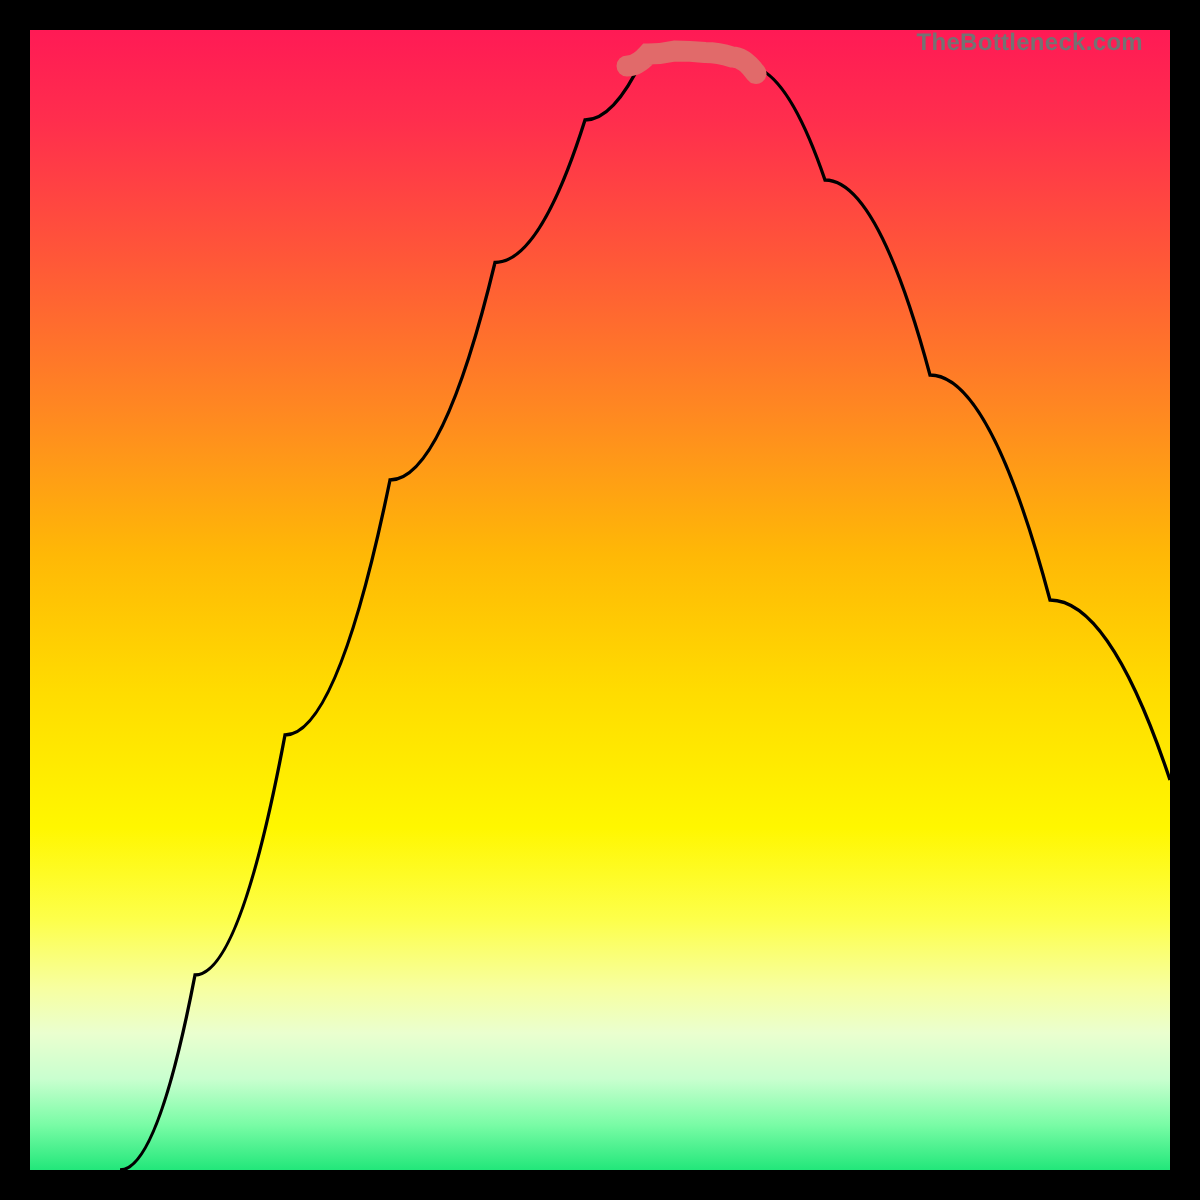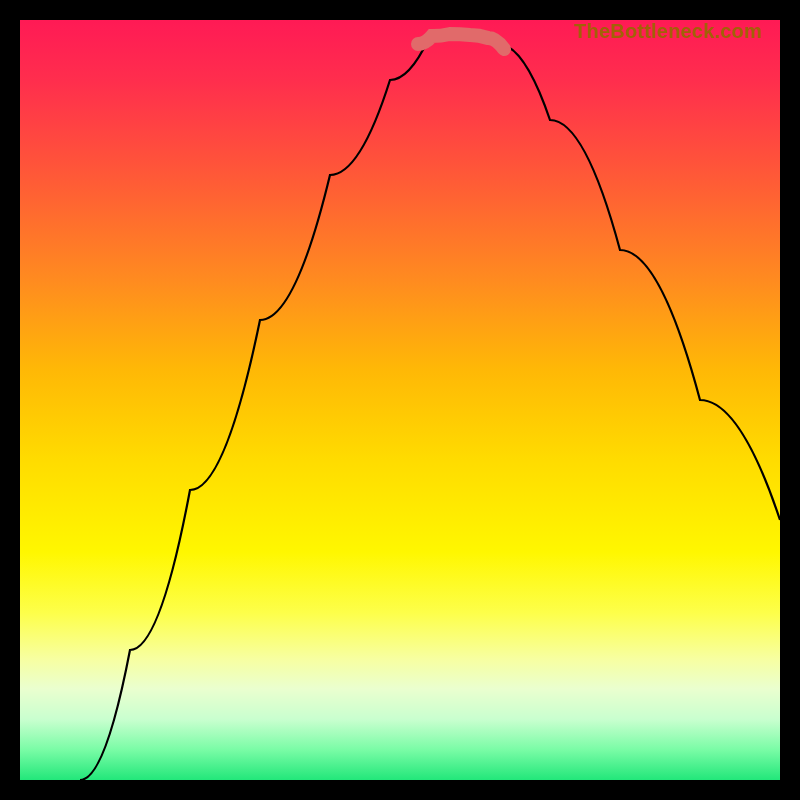--- a/index.html
+++ b/index.html
@@ -39,23 +39,23 @@
       #c9ffcf 92%,
       #7afca6 96%,
       #22e77a 100%
     );
   }
   .watermark {
     position: absolute;
     top: 0;
     right: 18px;
     font-family: Arial, Helvetica, sans-serif;
-    font-size: 20px;
+    font-size: 16px;
     font-weight: 700;
-    color: #a16207;
+    color: #737373;
     letter-spacing: 0.2px;
   }
   svg.curve {
     position: absolute;
     left: 0; top: 0;
     width: 100%; height: 100%;
     overflow: visible;
   }
 </style>
 </head>

